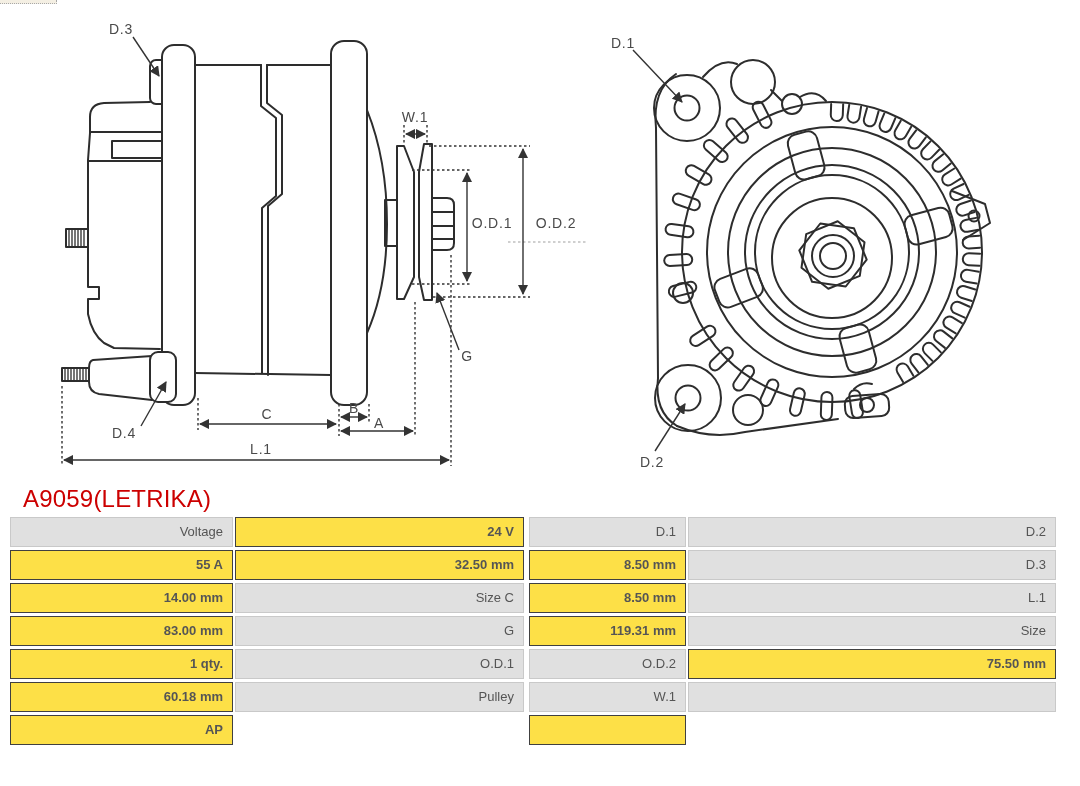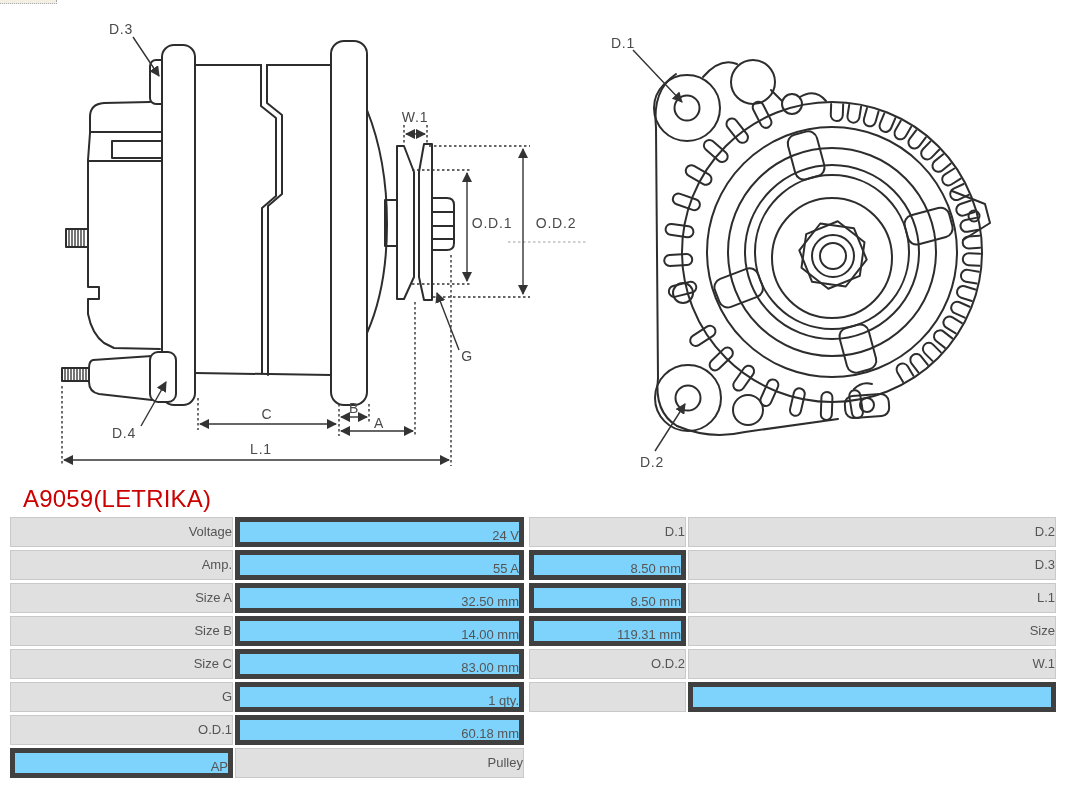--- a/index.html
+++ b/index.html
@@ -8,23 +8,23 @@
   #top-fragment{position:absolute;left:0;top:0;width:56px;height:3px;
           background:#f4efe3;border-bottom:1px dotted #a8a8a8;border-right:1px dotted #a8a8a8;}
   #drawing-svg{position:absolute;left:0;top:0;}
   .dim{font-family:"Liberation Sans",sans-serif;font-size:14px;fill:#4a4a4a;letter-spacing:0.8px;}
   #part-number{position:absolute;left:10px;top:485px;font-size:24px;color:#cc0000;
           letter-spacing:0.2px;margin-left:13px;}
   .tbl{position:absolute;top:517px;display:grid;gap:3px 2px;}
   #tbl-left{left:10px;grid-template-columns:223px 289px;}
   #tbl-right{left:529px;grid-template-columns:157px 368px;}
   .cell{height:30px;line-height:28px;box-sizing:border-box;font-size:13px;color:#555;
-        text-align:right;overflow:hidden;}
+        text-align:right;padding-right:9px;overflow:hidden;}
   .lbl{background:#e0e0e0;border:1px solid #c9c9c9;}
-  .val{background:#7dd3fc;border:5px solid #404040;}
+  .val{background:#fde047;border:1px solid #404040;font-weight:bold;}
 </style>
 </head>
 <body>
 
 <div id="canvas">
 
   <div id="top-fragment"></div>
 
   <svg id="drawing-svg" width="1080" height="480" viewBox="0 0 1080 480">
     <defs>
@@ -207,44 +207,42 @@
       <text class="dim" x="623" y="48">D.1</text>
       <text class="dim" x="652" y="467">D.2</text>
     </g>
   </svg>
 
   <div id="part-number">A9059(LETRIKA)</div>
 
   <div class="tbl" id="tbl-left">
     <div class="cell lbl">Voltage</div>
     <div class="cell val">24 V</div>
-    <div class="cell lbl">Amp.</div>
     <div class="cell val">55 A</div>
-    <div class="cell lbl">Size A</div>
     <div class="cell val">32.50 mm</div>
-    <div class="cell lbl">Size B</div>
     <div class="cell val">14.00 mm</div>
     <div class="cell lbl">Size C</div>
     <div class="cell val">83.00 mm</div>
     <div class="cell lbl">G</div>
     <div class="cell val">1 qty.</div>
     <div class="cell lbl">O.D.1</div>
     <div class="cell val">60.18 mm</div>
+    <div class="cell lbl">Pulley</div>
     <div class="cell val">AP</div>
-    <div class="cell lbl">Pulley</div>
   </div>
 
   <div class="tbl" id="tbl-right">
     <div class="cell lbl">D.1</div>
     <div class="cell lbl">D.2</div>
     <div class="cell val">8.50 mm</div>
     <div class="cell lbl">D.3</div>
     <div class="cell val">8.50 mm</div>
     <div class="cell lbl">L.1</div>
     <div class="cell val">119.31 mm</div>
     <div class="cell lbl">Size</div>
     <div class="cell lbl">O.D.2</div>
+    <div class="cell val">75.50 mm</div>
     <div class="cell lbl">W.1</div>
     <div class="cell lbl"></div>
     <div class="cell val"></div>
   </div>
 
 </div>
 
 </body></html>

